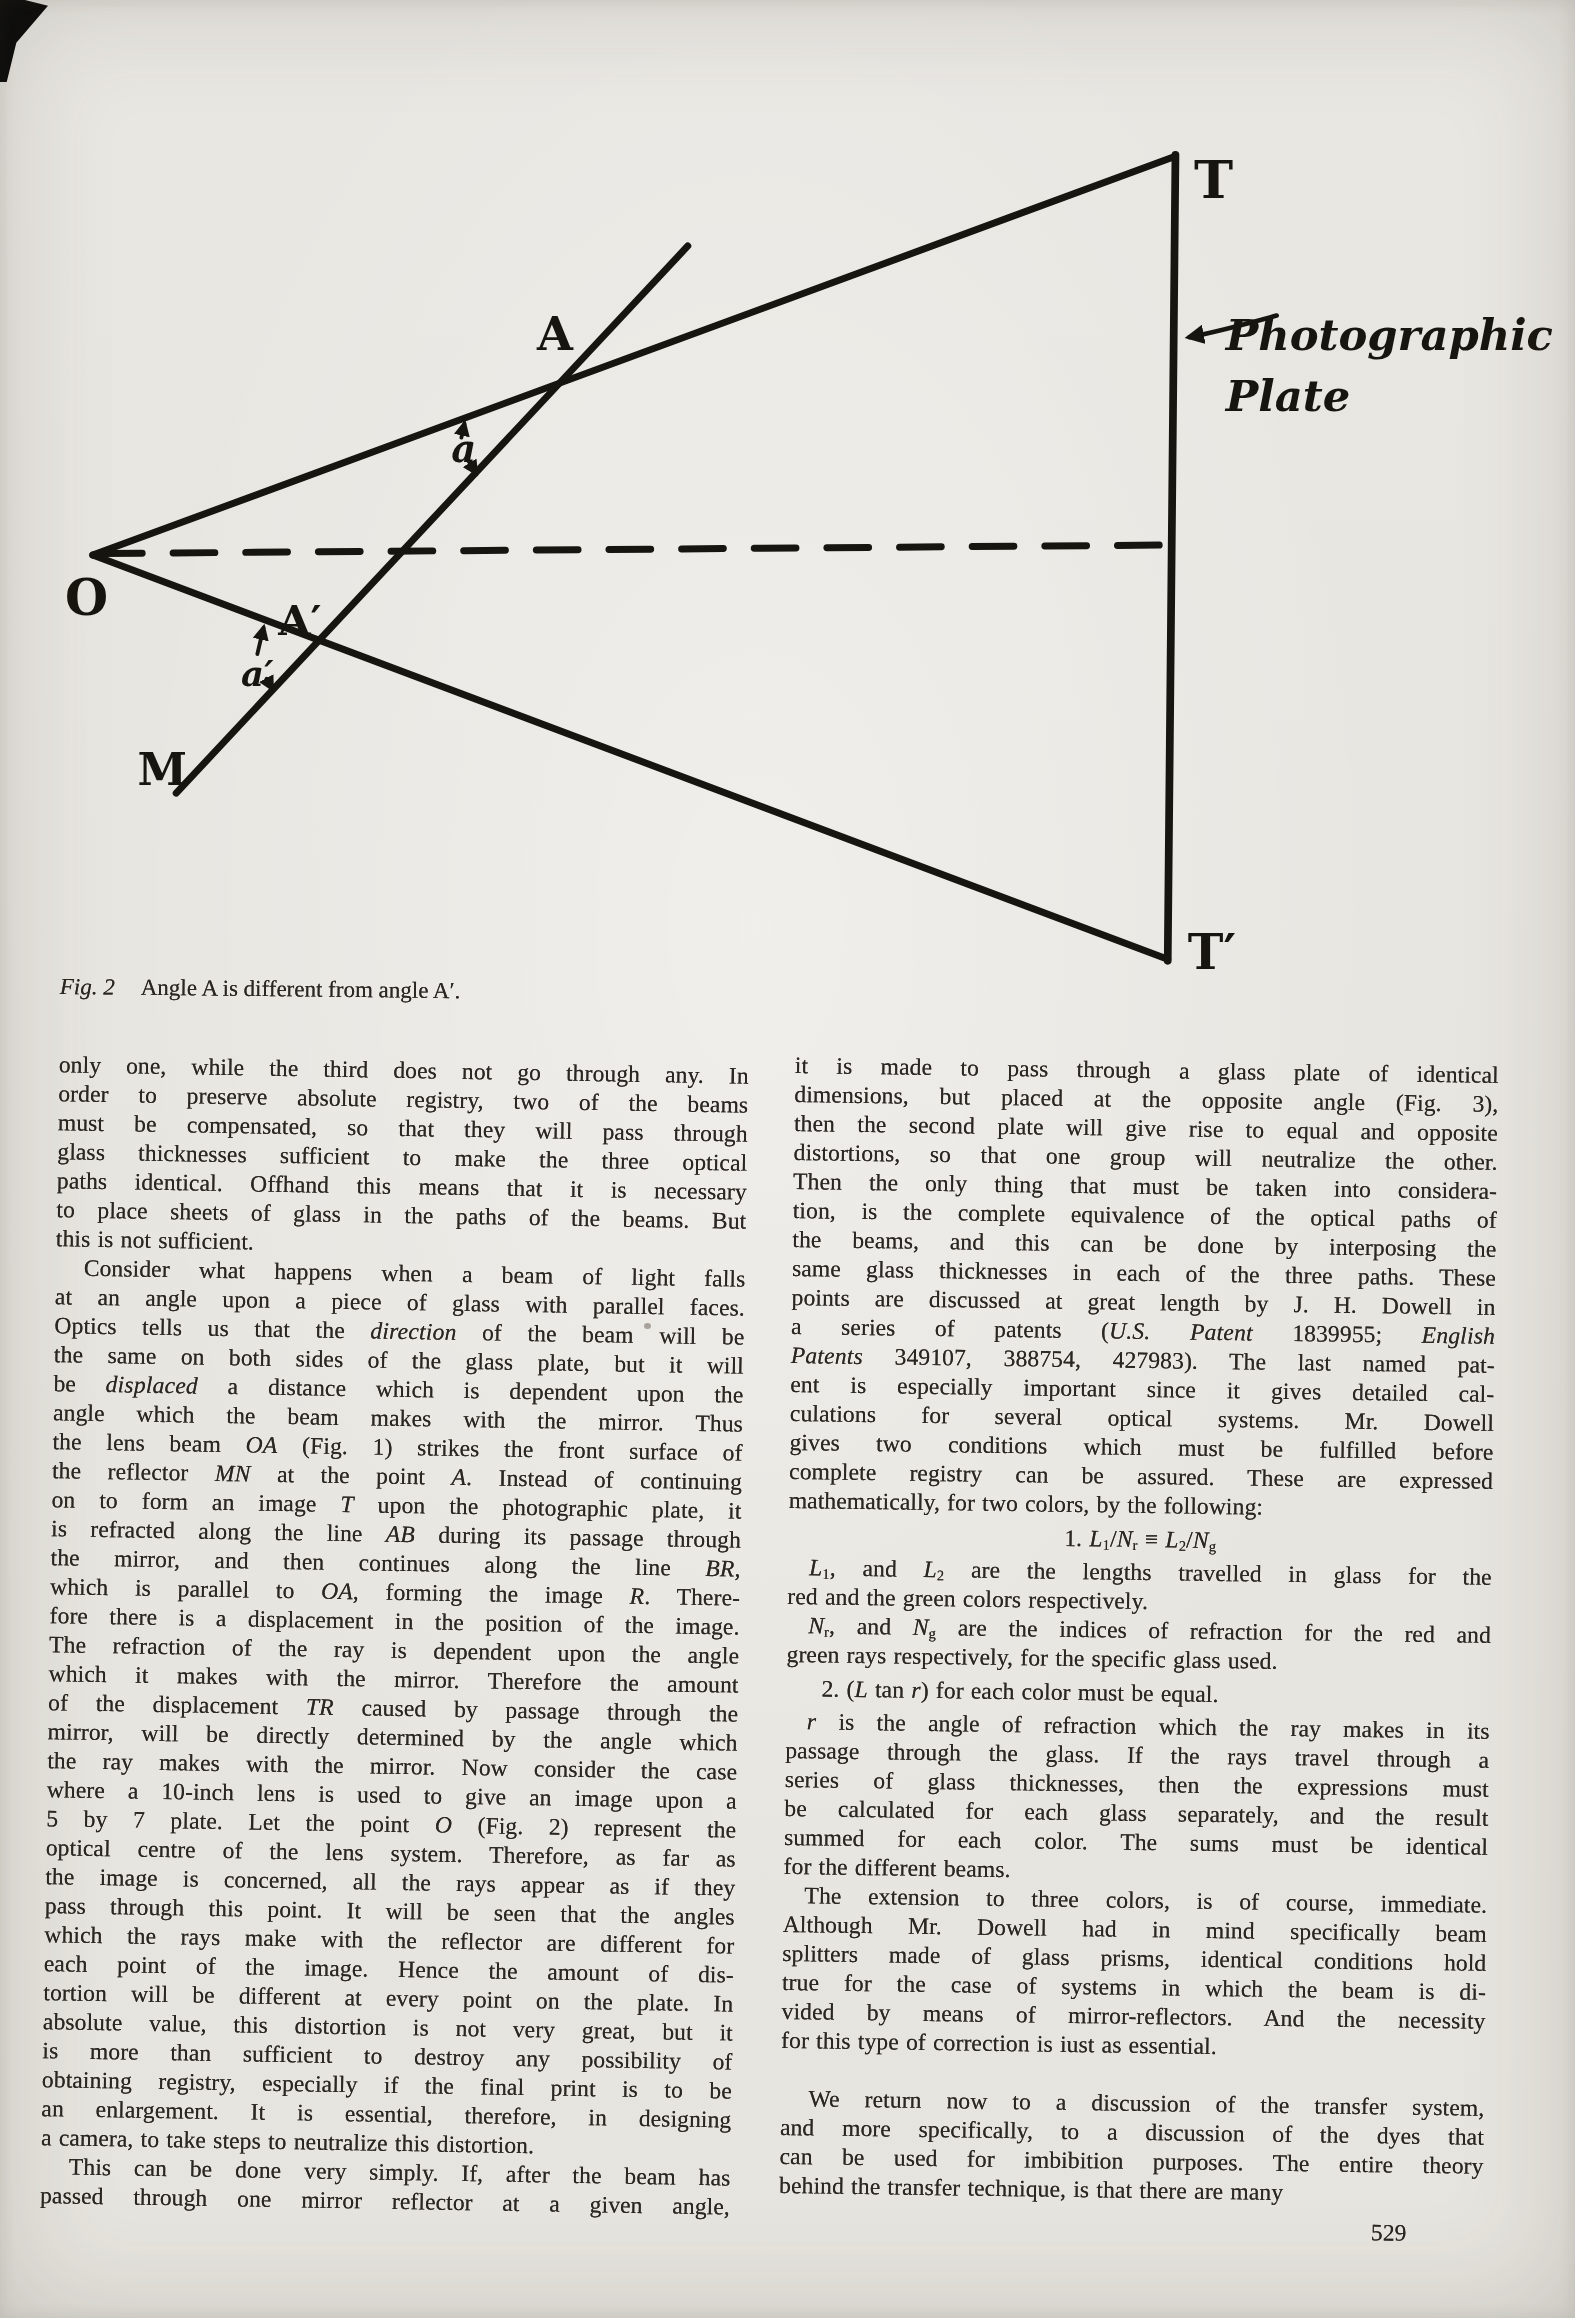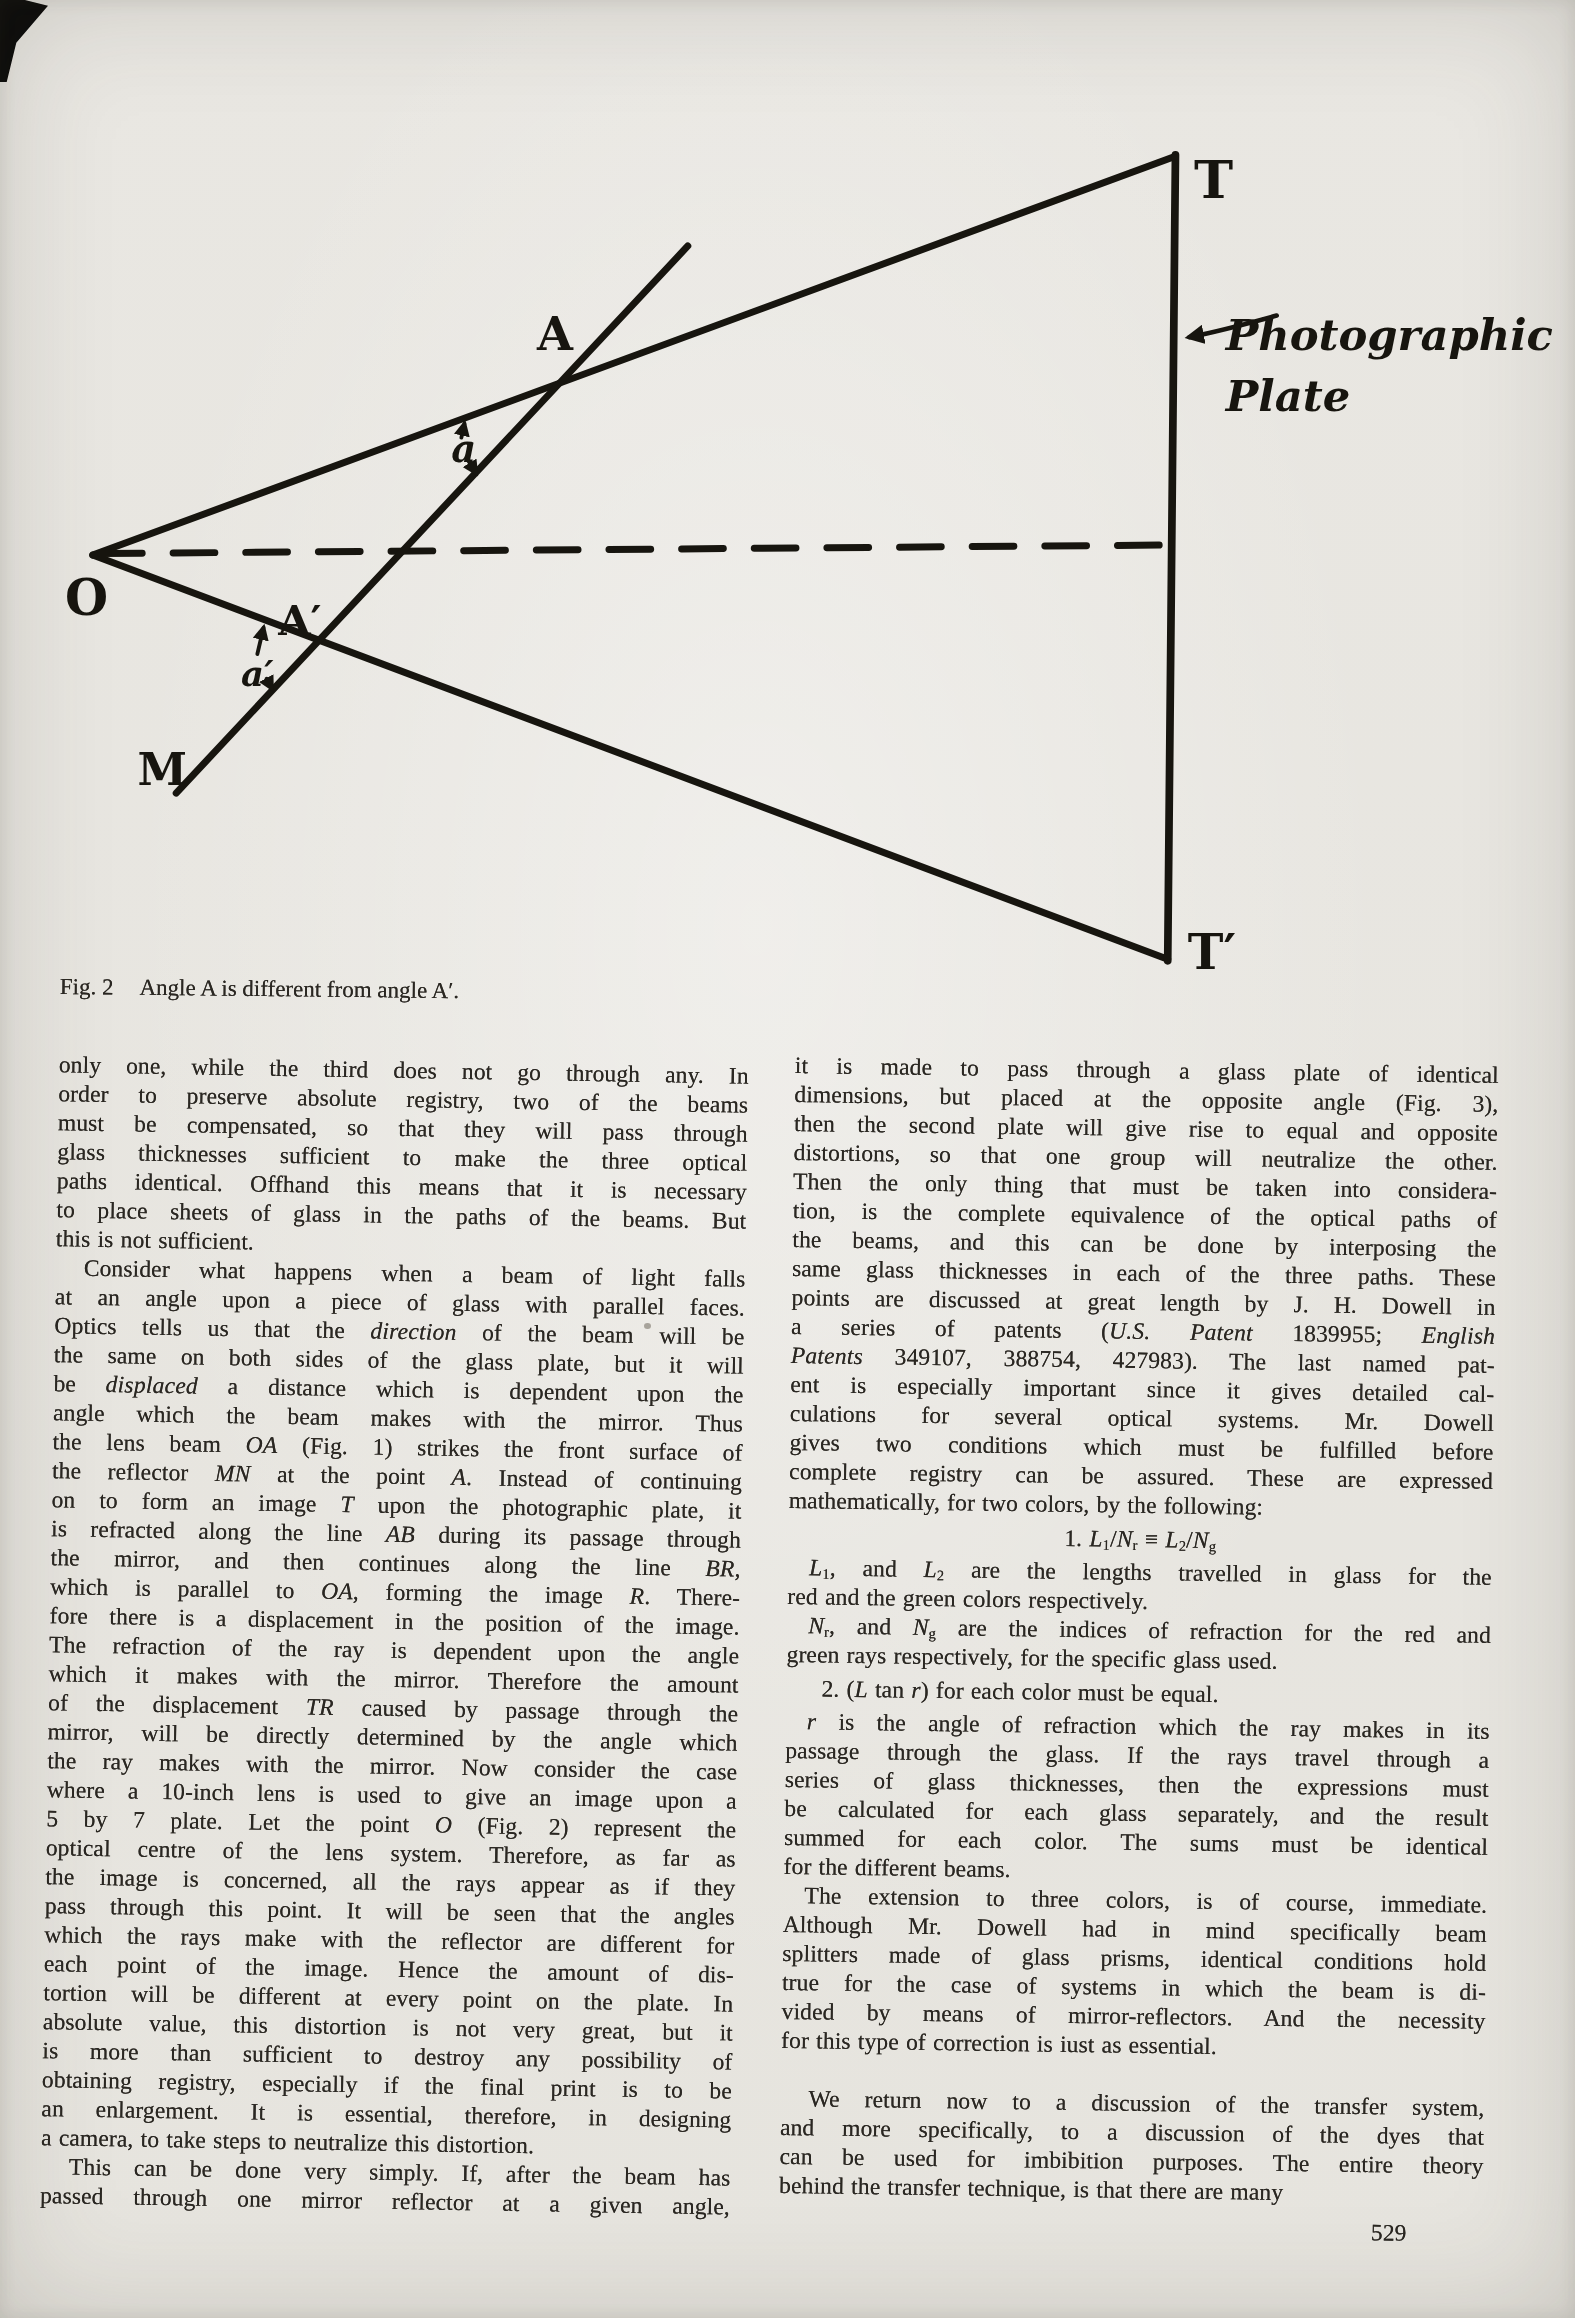--- a/index.html
+++ b/index.html
@@ -26,21 +26,21 @@
   svg.figure{position:absolute;left:0;top:0;}
   .fig-stroke{stroke:#17150f;fill:none;stroke-linecap:round;}
   text.fig-label{font-family:"DejaVu Serif", serif;font-weight:bold;fill:#17150f;}
   text.fig-hand{font-family:"DejaVu Serif", serif;font-weight:bold;font-style:italic;fill:#17150f;}
 
   .caption{
     position:absolute;left:60px;top:974px;width:742px;
     font-size:23px;transform:rotate(.6deg);transform-origin:0 0;
     text-shadow:0 0 0.5px rgba(42,39,34,.85);
   }
-  .caption .cap-label{margin-right:26px;}
+  .caption .cap-label{margin-right:26px;font-style:italic;}
 
   .col{
     position:absolute;top:1056px;
     font-size:23.6px;line-height:29px;
     text-shadow:0 0 0.5px rgba(42,39,34,.85);
     word-spacing:.05em;letter-spacing:0.1px;
   }
   .col-left{left:59px;width:690px;transform:rotate(.95deg);transform-origin:50% 0;}
   .col-right{left:795px;width:704px;transform:rotate(.8deg);transform-origin:50% 0;}
   .ln{text-align:justify;text-align-last:justify;}

